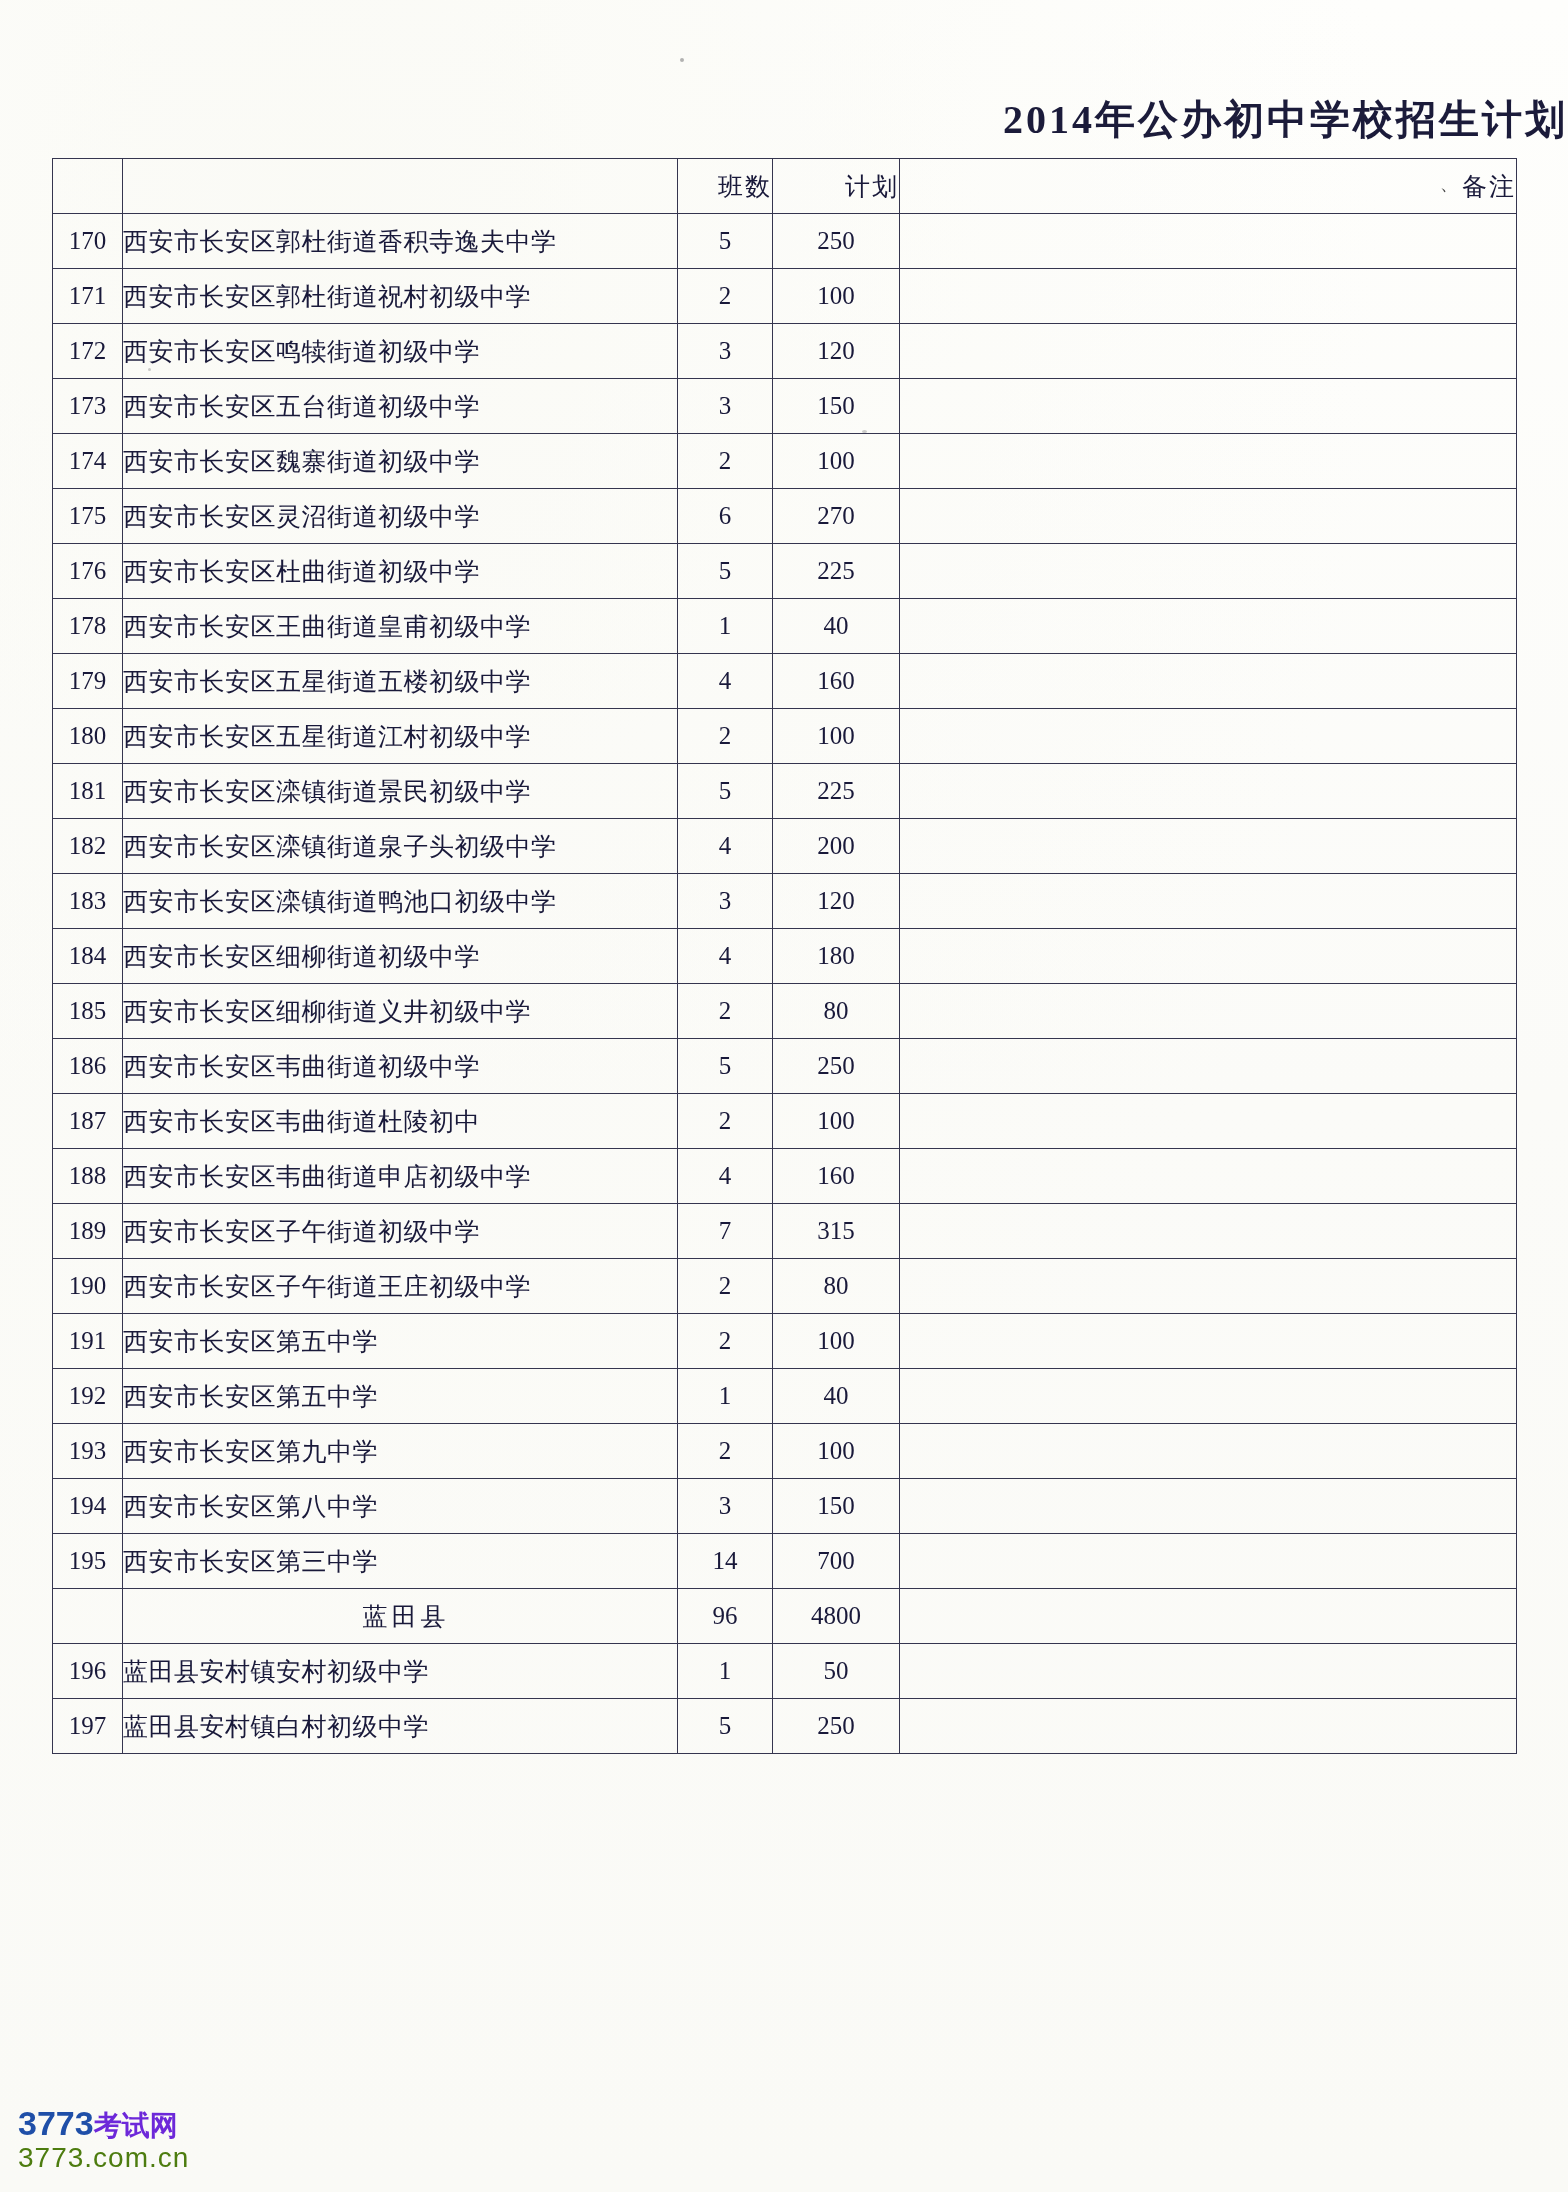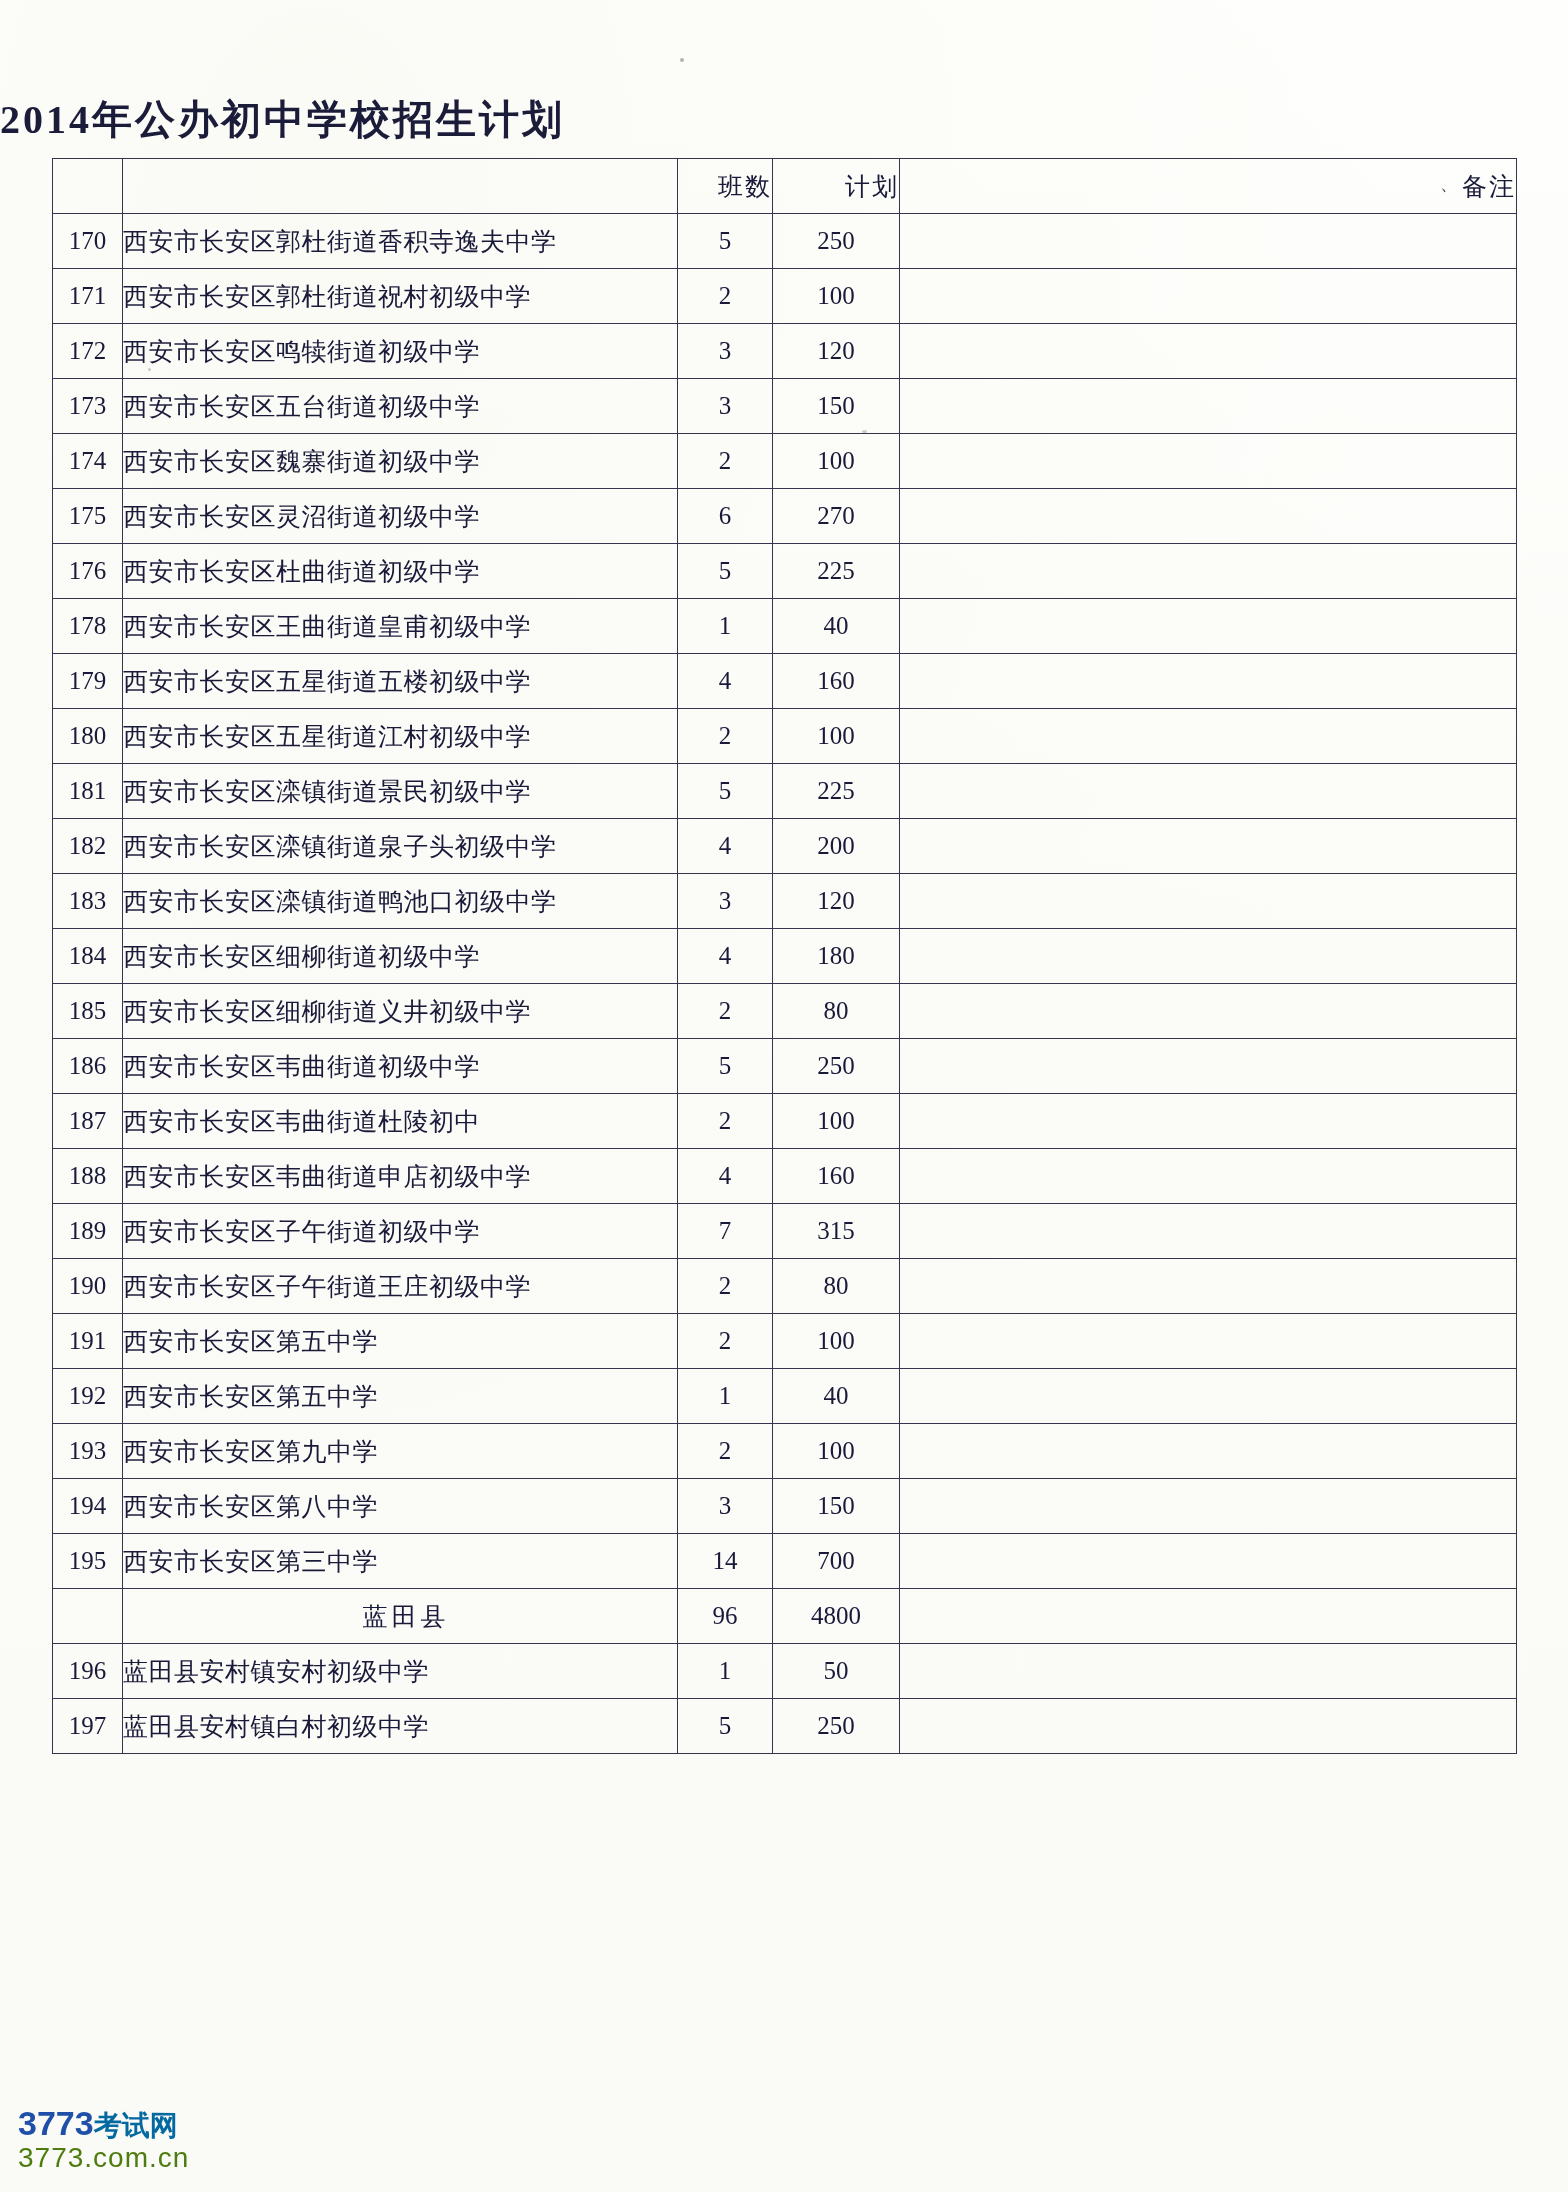--- a/index.html
+++ b/index.html
@@ -28,21 +28,21 @@
     background:
       radial-gradient(ellipse at 20% 10%, rgba(250,250,245,0.9), rgba(253,253,250,0) 60%),
       linear-gradient(180deg, #fefefc 0%, #fbfbf8 50%, #fafaf6 100%);
     pointer-events: none;
   }
   .doc-title {
     position: absolute;
     top: 92px;
     left: 0;
     width: 100%;
-    text-align: left;
+    text-align: right;
     font-size: 40px;
     font-weight: bold;
     letter-spacing: 3px;
     color: #1b1b3a;
     font-family: "Liberation Serif", "DejaVu Serif", serif;
   }
   .speck {
     position: absolute;
     width: 4px;
     height: 4px;
@@ -126,21 +126,21 @@
   }
   .watermark .big {
     display: block;
     font-size: 34px;
     font-weight: bold;
     color: #1f4fa8;
     letter-spacing: 0px;
     line-height: 1.05;
   }
   .watermark .big .cn {
-    color: #0369a1;
+    color: #6d28d9;
     font-size: 28px;
   }
   .watermark .small {
     display: block;
     font-size: 28px;
     color: #4d7c0f;
     letter-spacing: 1px;
   }
 </style>
 </head>

